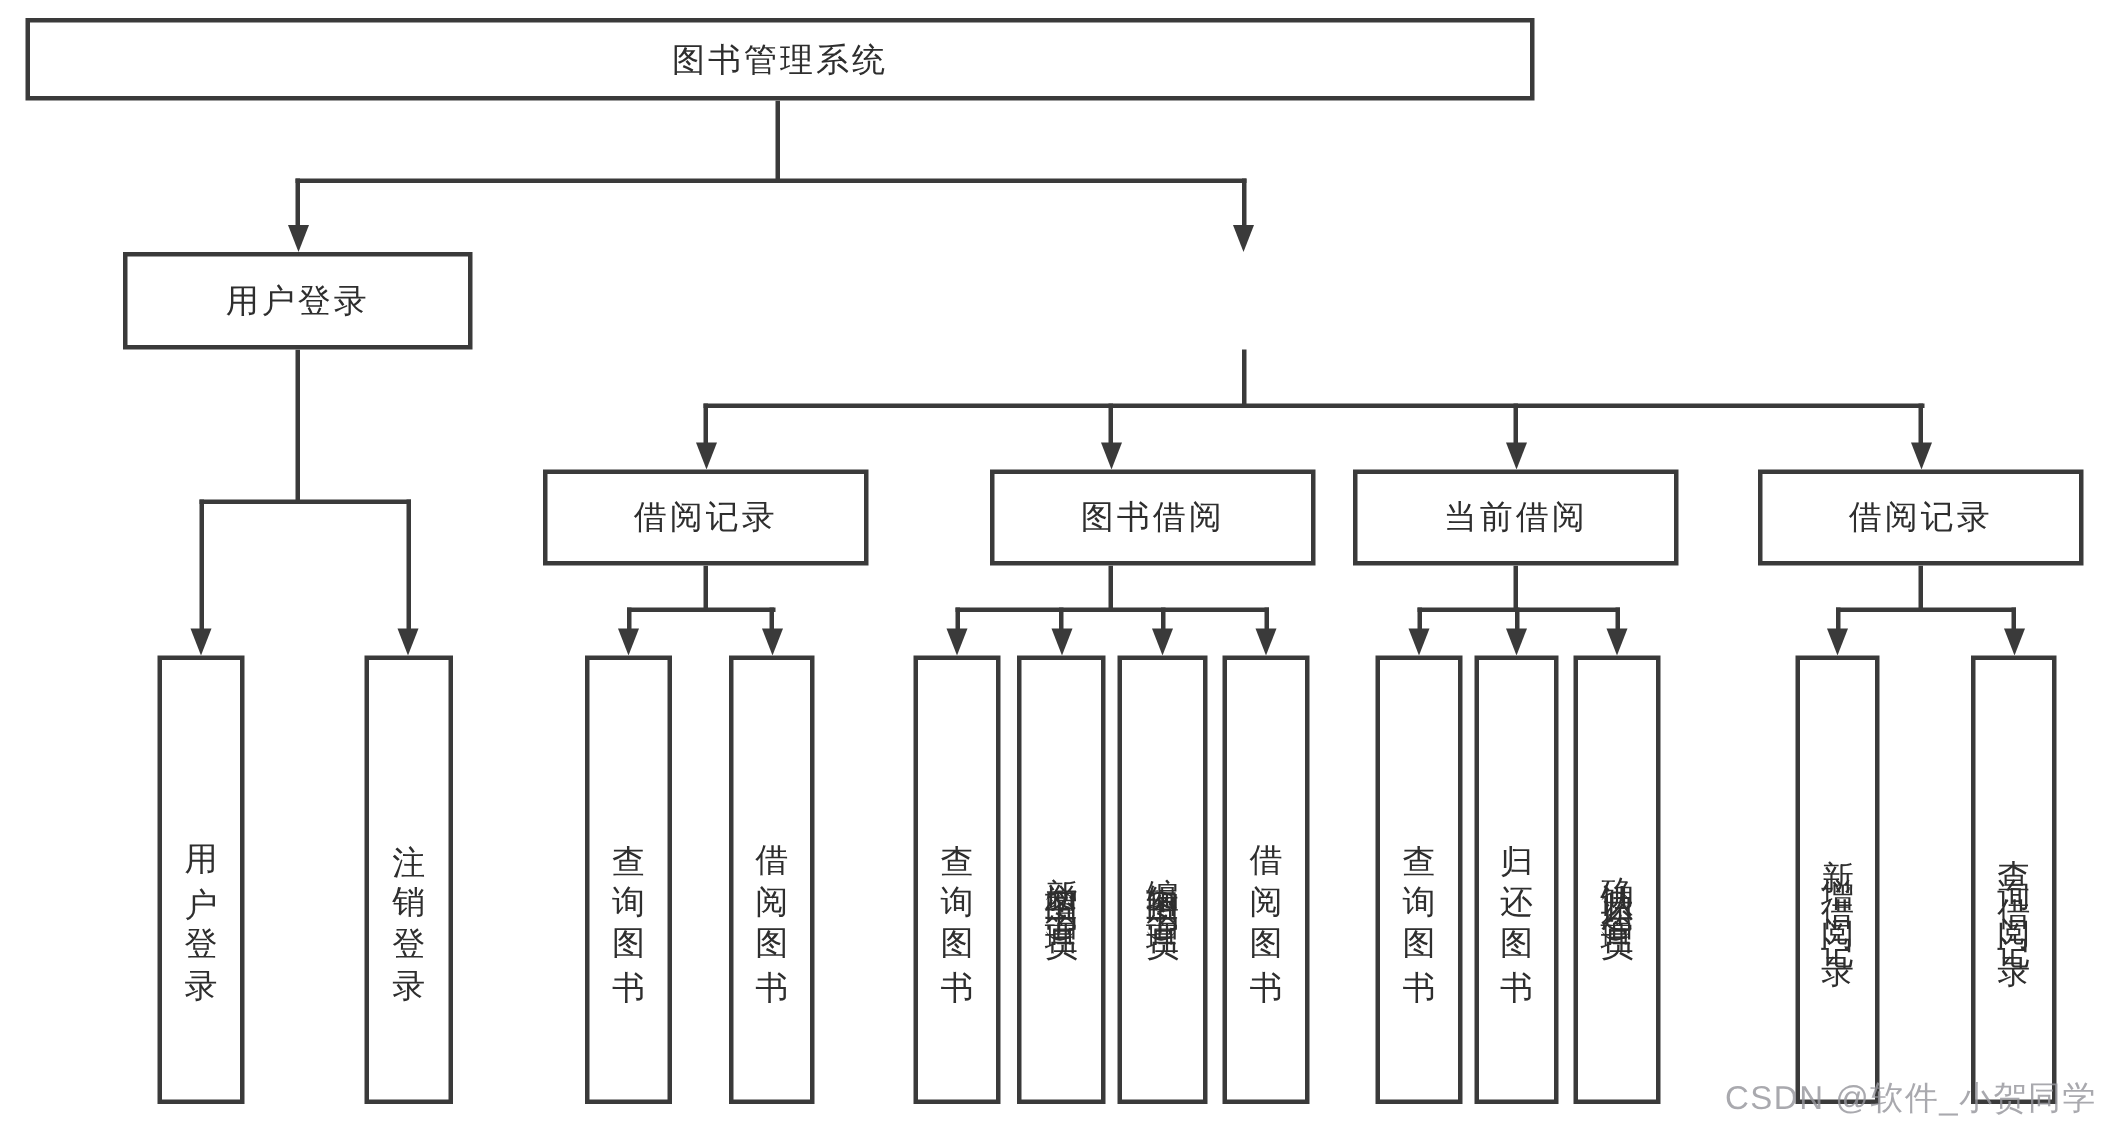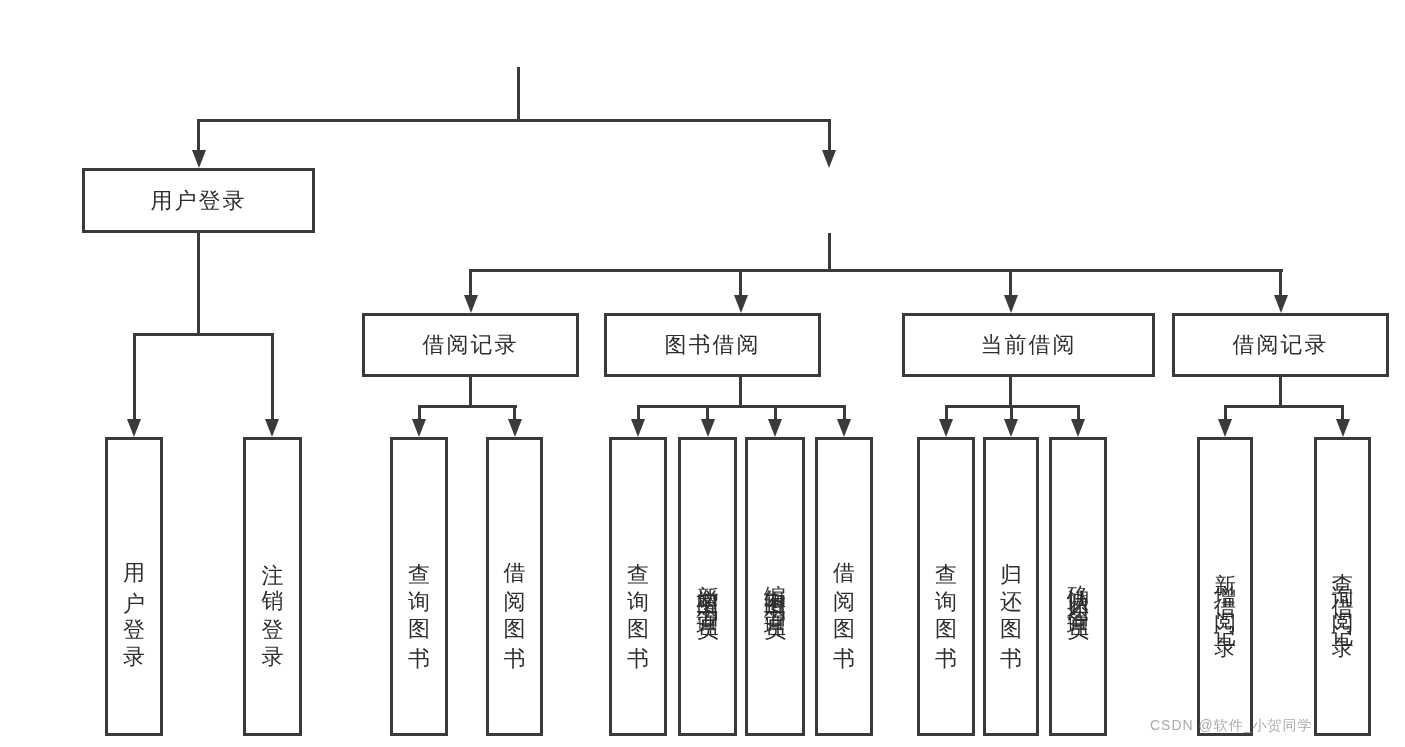--- a/index.html
+++ b/index.html
@@ -48,21 +48,21 @@
   .ah{
     position:absolute;width:0;height:0;
     border-left:7px solid transparent;
     border-right:7px solid transparent;
     border-top:18px solid #3a3a3a;
     z-index:1;
   }
   .watermark{
     position:absolute;
     left:1150px;top:717px;
-    font-size:14px;
+    font-size:22px;
     color:rgba(150,150,156,0.82);
     letter-spacing:1px;
     z-index:5;
     white-space:nowrap;
   }
 </style>
 </head>
 <body>
 
 <div id="stage">
@@ -119,26 +119,27 @@
   <div class="ln" style="left:1077px;top:405px;width:3px;height:18px;"></div>
   <div class="ah" style="left:1071px;top:419px;"></div>
 
   <div class="ln" style="left:1279px;top:377px;width:3px;height:31px;"></div>
   <div class="ln" style="left:1224px;top:405px;width:120px;height:3px;"></div>
   <div class="ln" style="left:1224px;top:405px;width:3px;height:18px;"></div>
   <div class="ah" style="left:1218px;top:419px;"></div>
   <div class="ln" style="left:1341px;top:405px;width:3px;height:18px;"></div>
   <div class="ah" style="left:1336px;top:419px;"></div>
 
+  <div class="node" style="left:17px;top:12px;width:1006px;height:55px;">图书管理系统</div>
 
   <div class="node" style="left:82px;top:168px;width:233px;height:65px;">用户登录</div>
 
   <div class="node" style="left:362px;top:313px;width:217px;height:64px;">借阅记录</div>
-  <div class="node" style="left:604px;top:313px;width:217px;height:64px;">图书借阅</div>
-  <div class="node" style="left:902px;top:313px;width:253px;height:64px;">当前借阅</div>
+  <div class="node" style="left:660px;top:313px;width:217px;height:64px;">图书借阅</div>
+  <div class="node" style="left:902px;top:313px;width:217px;height:64px;">当前借阅</div>
   <div class="node" style="left:1172px;top:313px;width:217px;height:64px;text-align:center;">借阅记录</div>
 
   <div class="vnode" style="left:105px;top:437px;width:58px;height:299px;">
     <span class="ls4">用户登录</span>
   </div>
   <div class="vnode" style="left:243px;top:437px;width:59px;height:299px;">
     <span class="ls4">注销登录</span>
   </div>
 
   <div class="vnode" style="left:390px;top:437px;width:58px;height:299px;">

